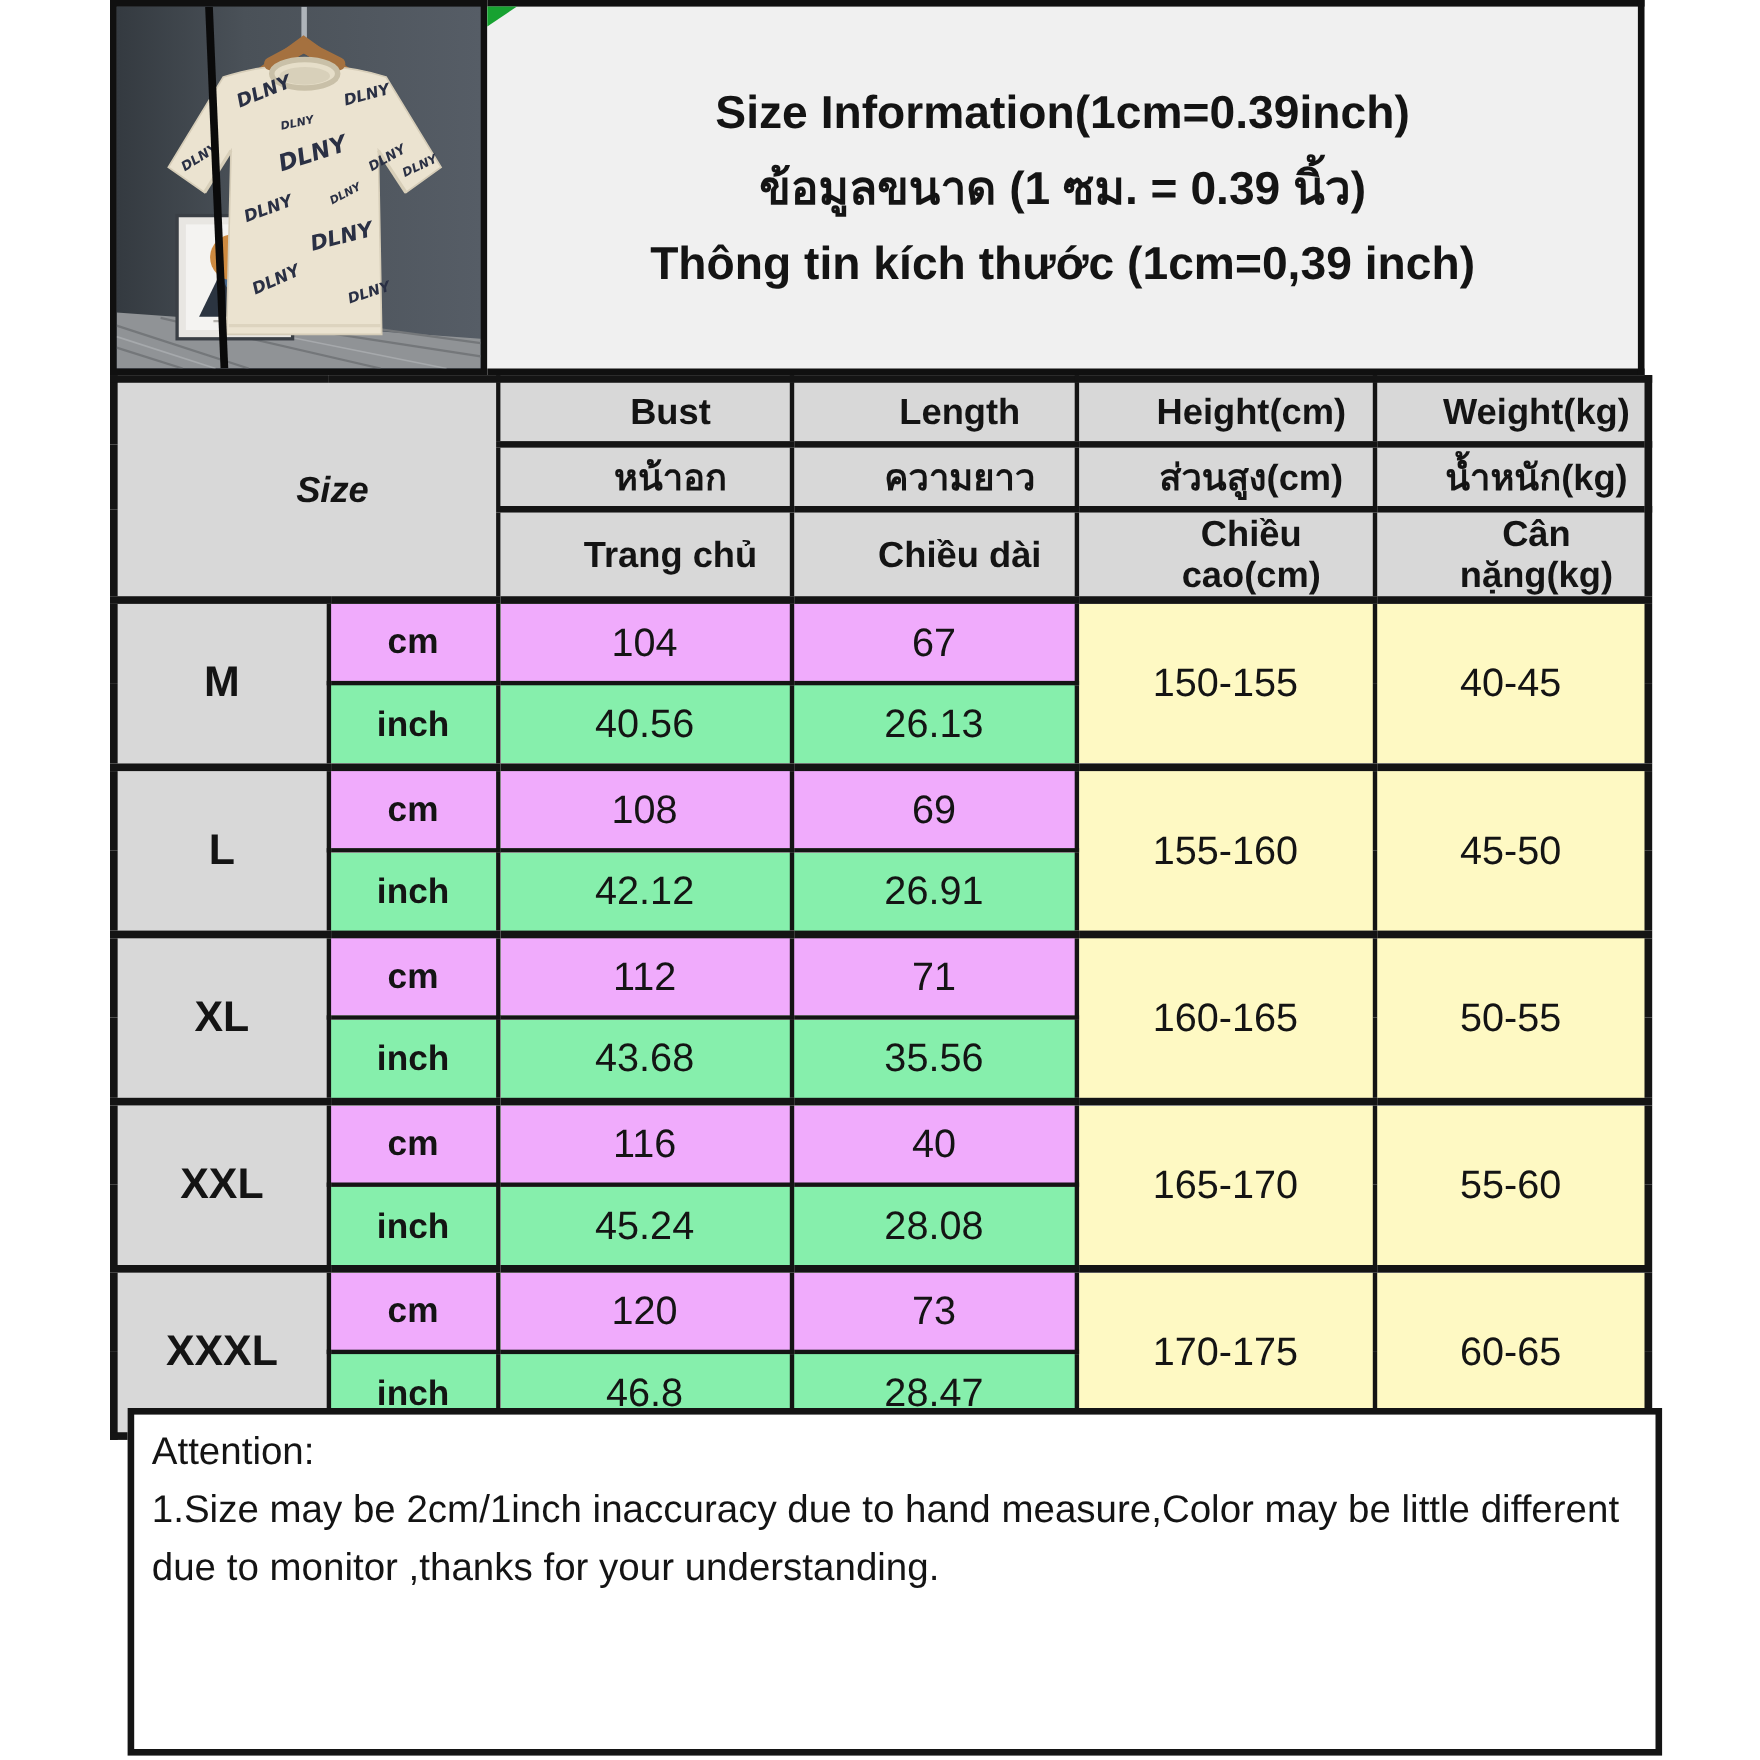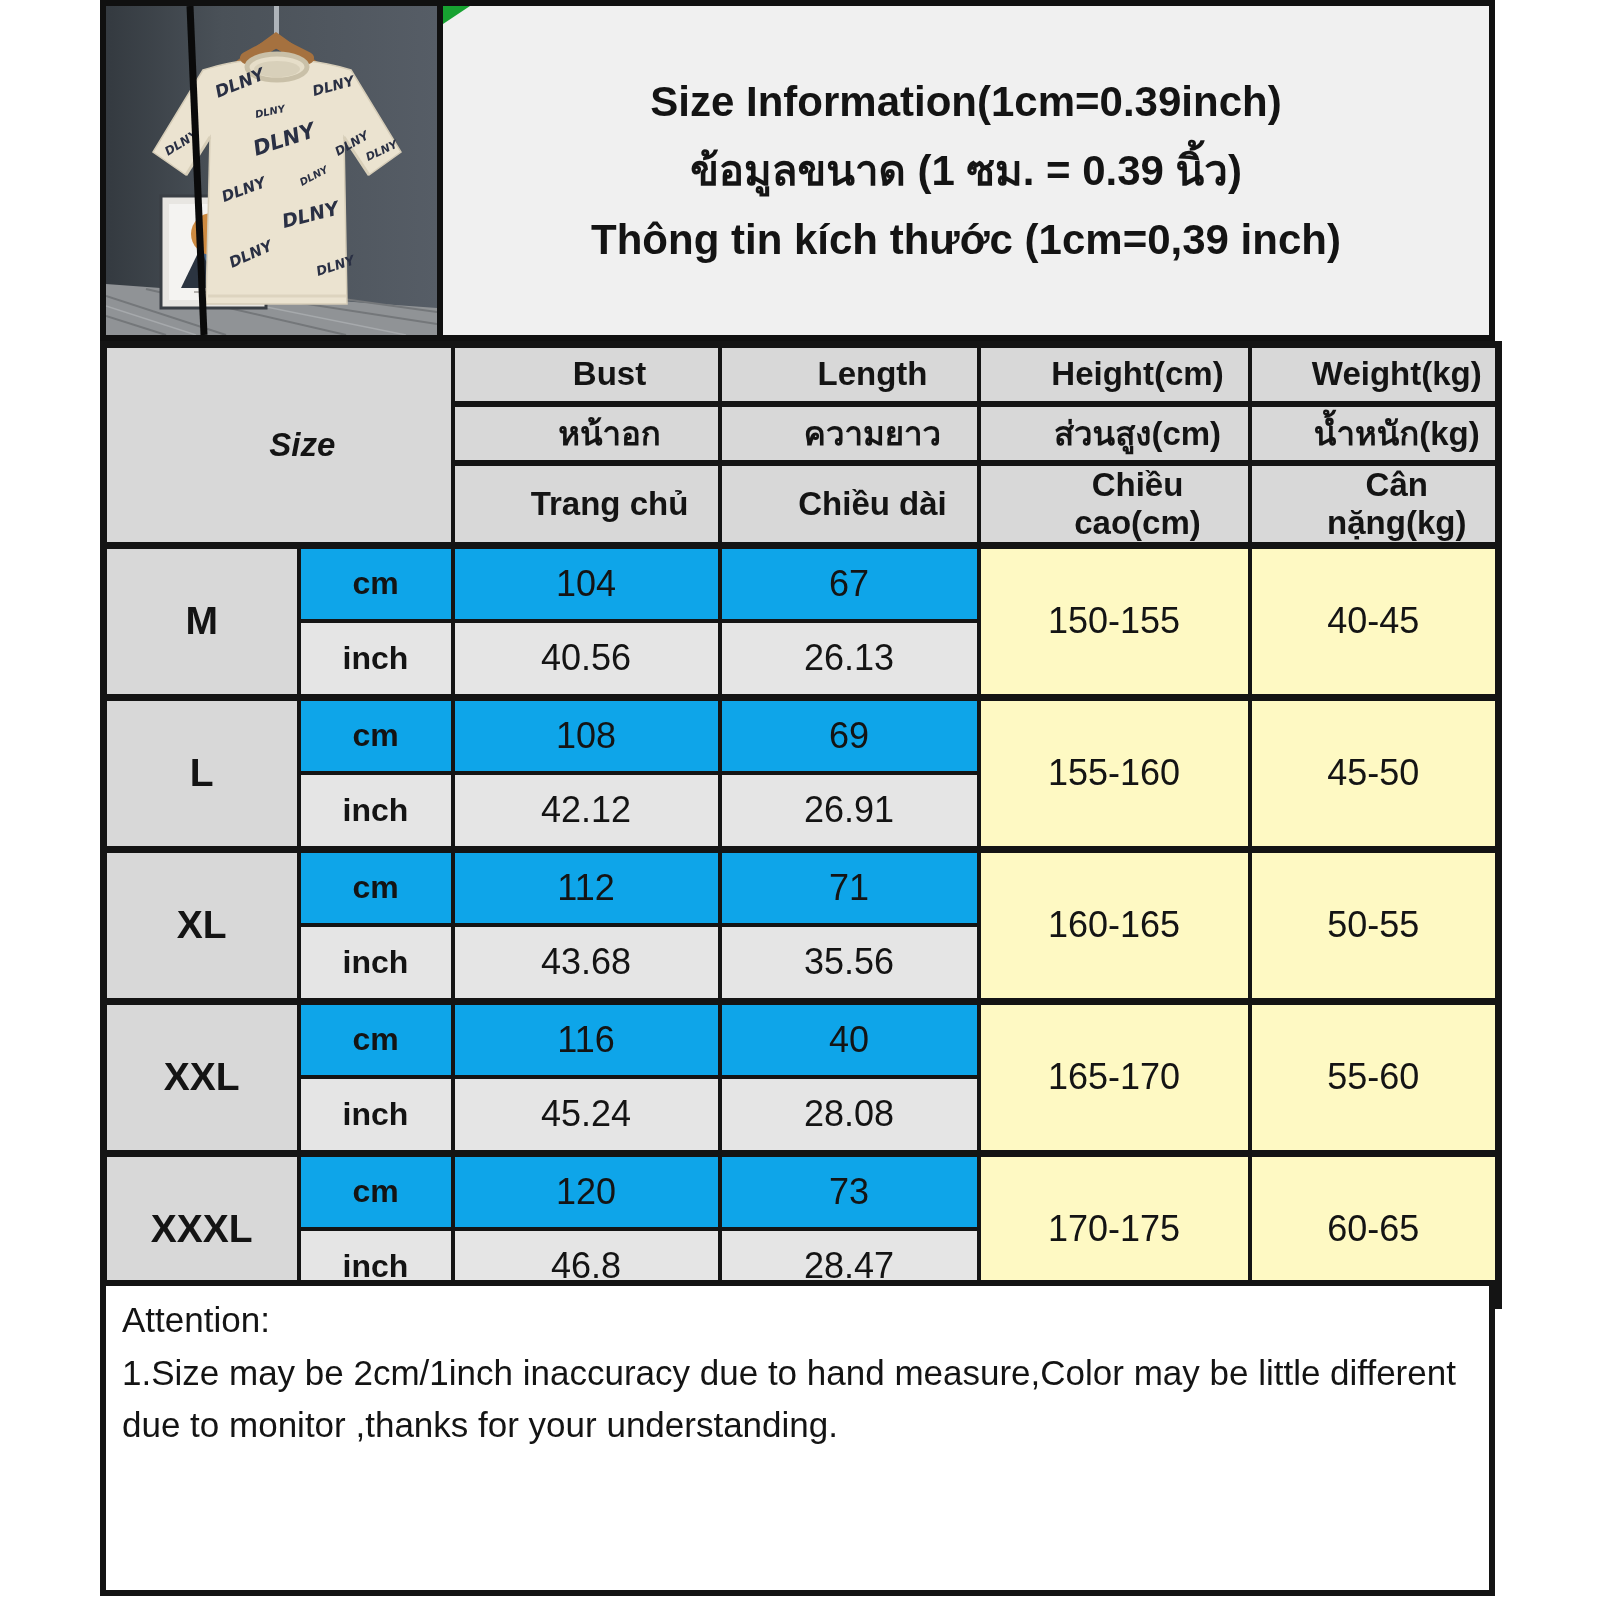--- a/index.html
+++ b/index.html
@@ -27,26 +27,26 @@
   table.size-table td{border:4px solid #141414;text-align:center;vertical-align:middle;
                       padding:0;overflow:hidden;}
   tr.hdr{height:59px;}
   tr.hdr td{background:#d8d8d8;font-weight:bold;font-size:33px;border-bottom-width:6px;padding-left:47px;}
   td.size-hd{font-size:56px;font-weight:bold;background:#d8d8d8;font-style:italic;}
   tr.body-row{height:76px;}
   tr.gs td{border-top-width:7px;}
   td.lab{background:#d8d8d8;font-weight:bold;font-size:39px;}
   td.unit{font-weight:bold;font-size:32px;}
   td.val{font-size:36px;font-weight:normal;}
-  .cmrow{background:#0ea5e9;}
-  .inrow{background:#e5e5e5;}
+  .cmrow{background:#f0abfc;}
+  .inrow{background:#86efac;}
   td.span{background:#fef9c3;}
 
   
-  .attention-box{position:absolute;left:0;top:1280px;width:1395px;height:316px;
+  .attention-box{position:absolute;left:16px;top:1280px;width:1395px;height:316px;
                  box-sizing:border-box;border:6px solid #141414;background:#ffffff;
                  padding:8px 16px;font-size:35px;line-height:1.5;}
 </style>
 </head>
 <body>
 
 <div class="canvas">
 
   <div class="photo-box">
     <svg viewBox="0 0 331 329" preserveAspectRatio="none">

